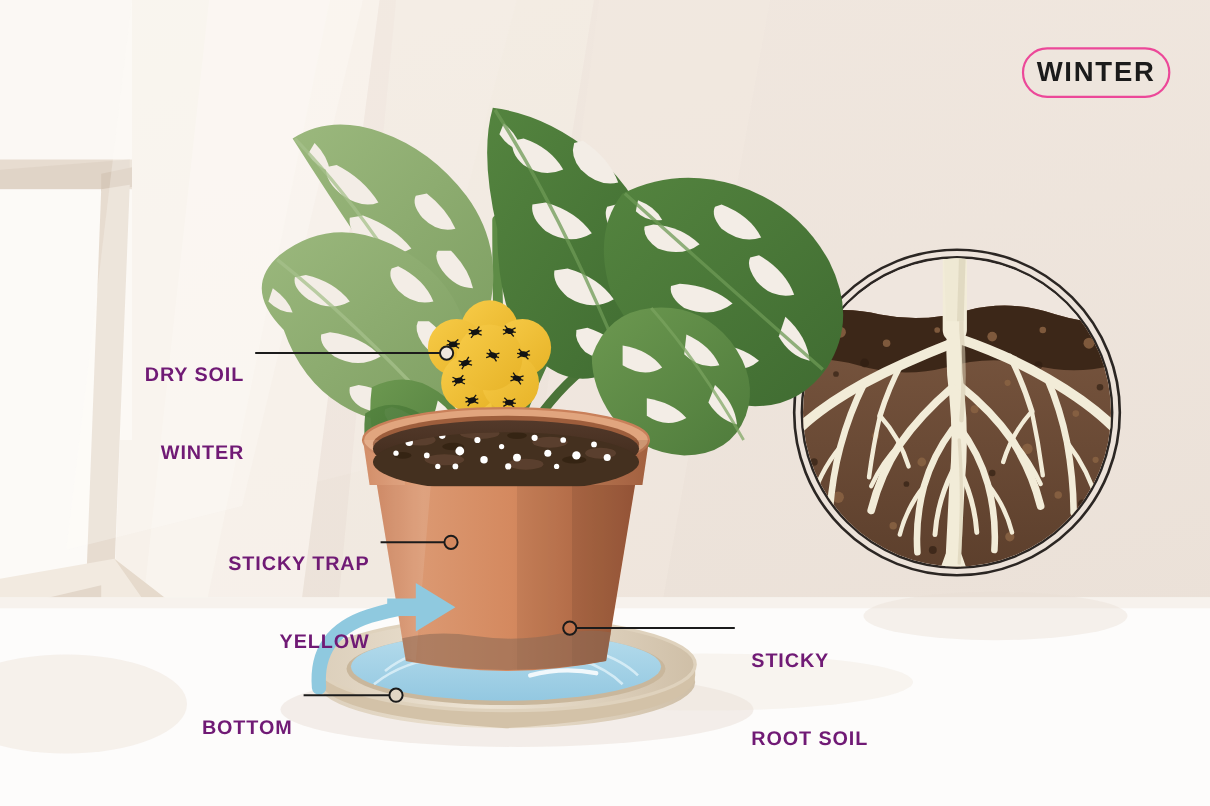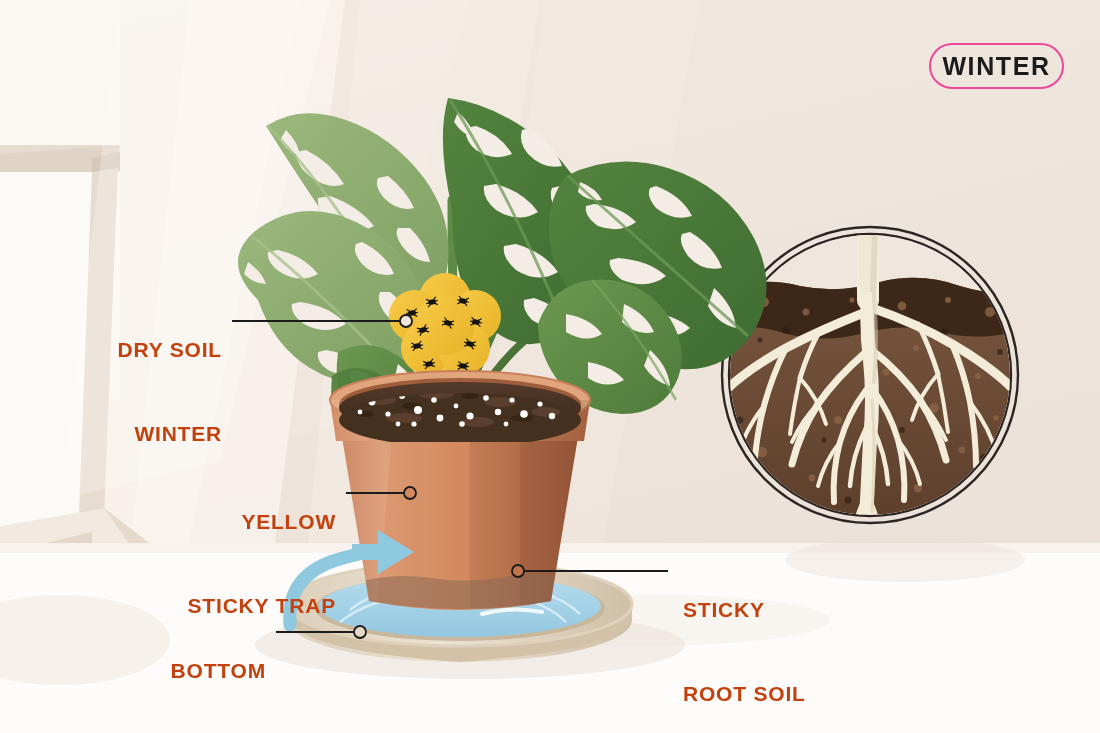--- a/index.html
+++ b/index.html
@@ -9,23 +9,23 @@
     font-family:"Liberation Sans", sans-serif;
     background:#EFE6DE;
     overflow:hidden;
   }
   #stage{position:relative;width:1100px;height:733px;overflow:hidden;background:#EFE6DE;}
   #scene{position:absolute;inset:0;}
   .lbl{
     position:absolute;
     font-family:"Liberation Sans", sans-serif;
     font-weight:700;
-    font-size:21px;
+    font-size:18px;
     letter-spacing:0.8px;
-    color:#c2410c;
+    color:#701a75;
     line-height:1.32;
     white-space:pre;
   }
   .lbl.right{text-align:right;}
   .lbl.left{text-align:left;}
   #badge{
     position:absolute;
     left:929px;top:43px;
     width:135px;height:46px;
     border:2px solid #ec4899;
@@ -494,22 +494,22 @@
       <circle cx="518" cy="571" r="6" fill="#C0744D"></circle>
     </g>
   </svg>
 
   <div class="lbl right" style="left:0px;top:281px;width:232px;padding-right:10px;box-sizing:border-box;">
     <div>DRY SOIL</div>
     <div>WINTER</div>
   </div>
 
   <div class="lbl right" style="left:0px;top:453px;width:346px;padding-right:10px;box-sizing:border-box;">
+    <div>STICKY TRAP</div>
     <div>YELLOW</div>
-    <div>STICKY TRAP</div>
   </div>
 
   <div class="lbl right" style="left:0px;top:602px;width:276px;padding-right:10px;box-sizing:border-box;">
     <div>BOTTOM</div>
     
   </div>
 
   <div class="lbl left" style="left:683px;top:541px;width:320px;">
     <div>STICKY</div>
     <div>ROOT SOIL</div>

